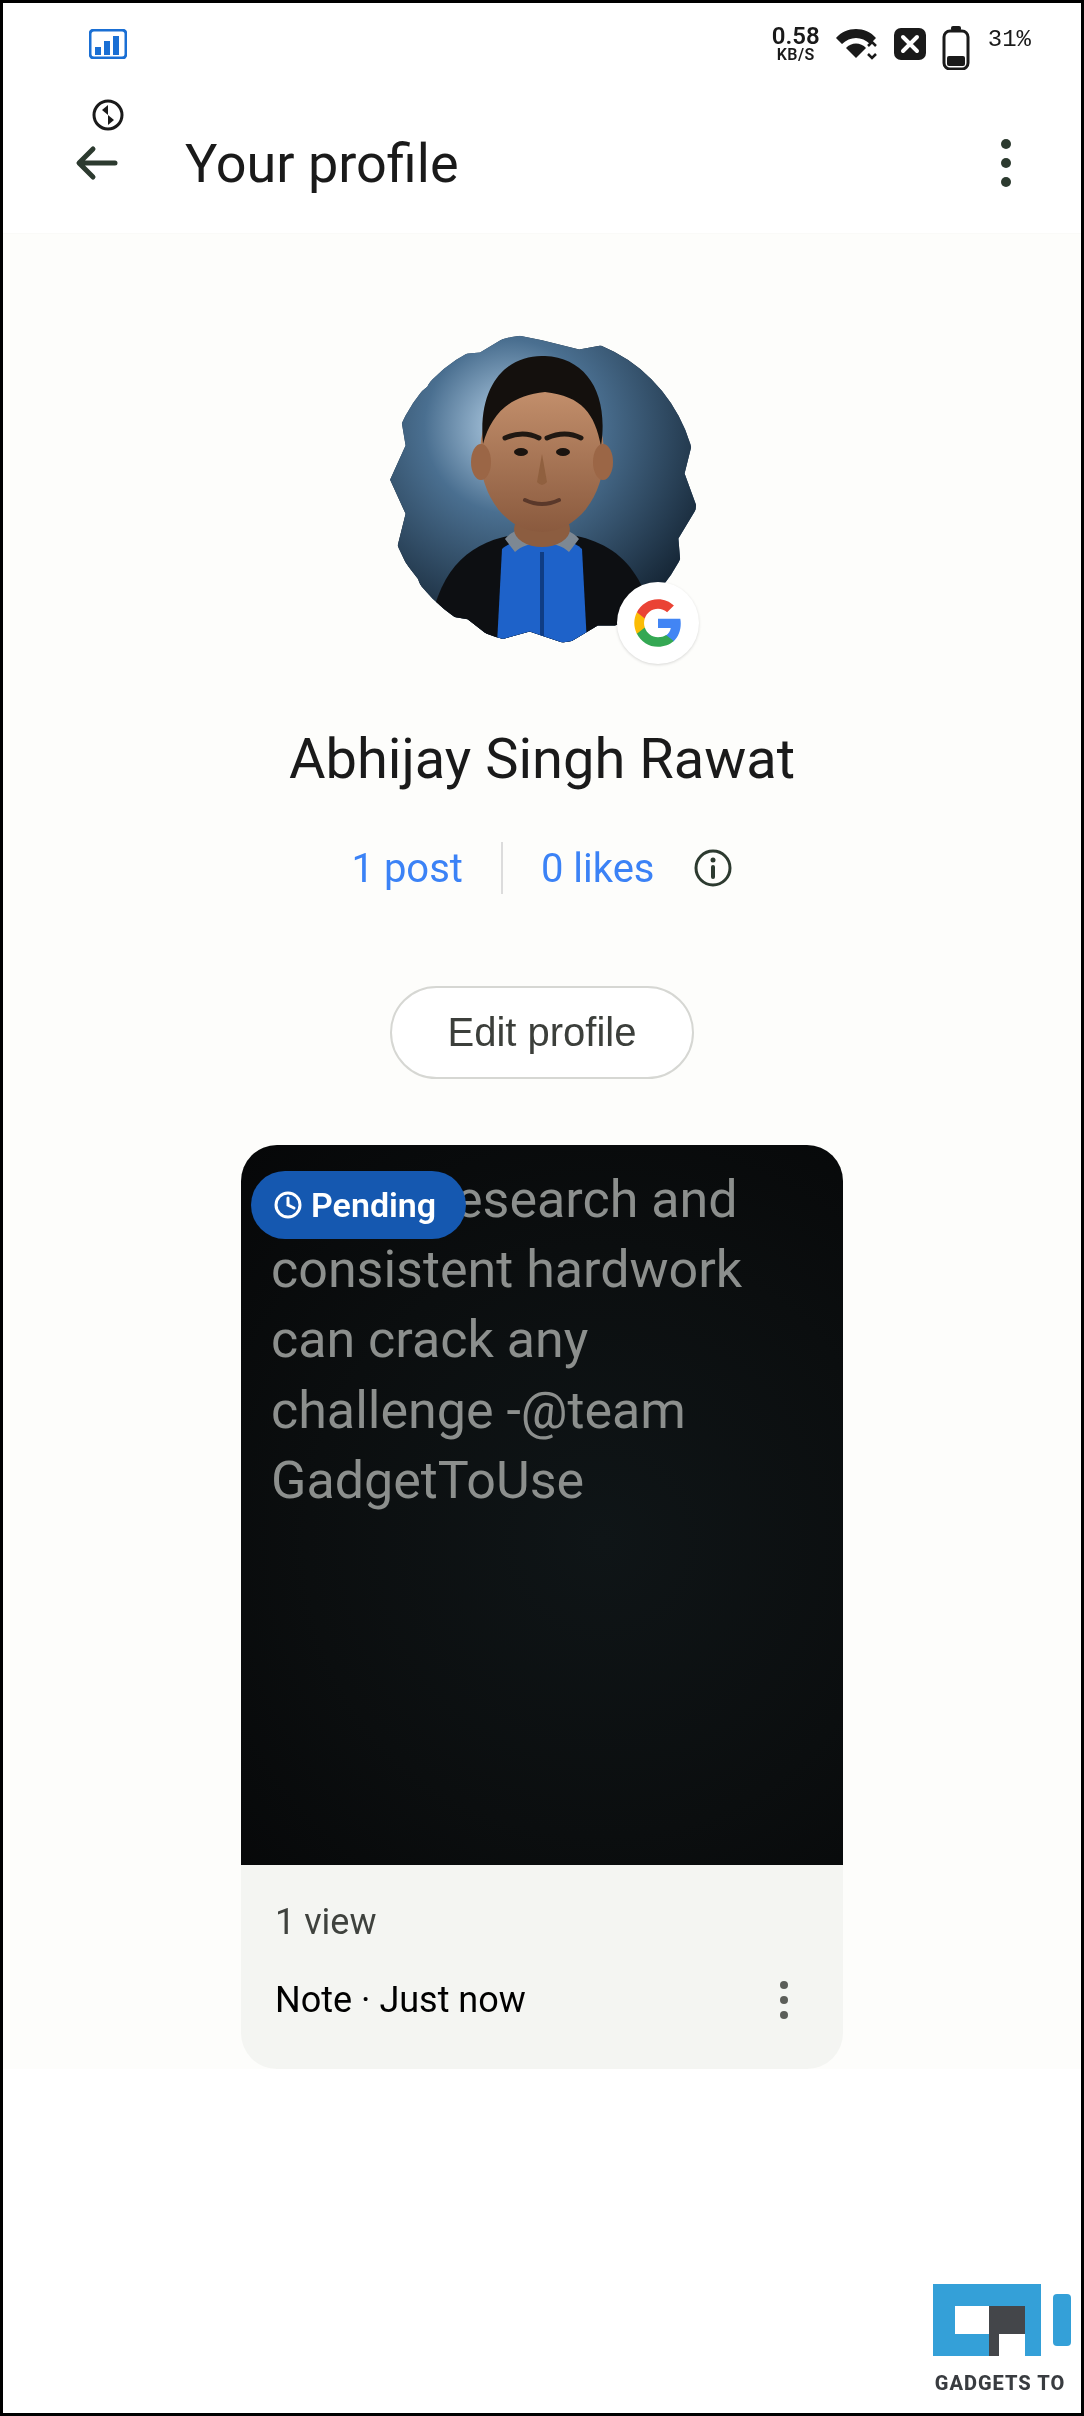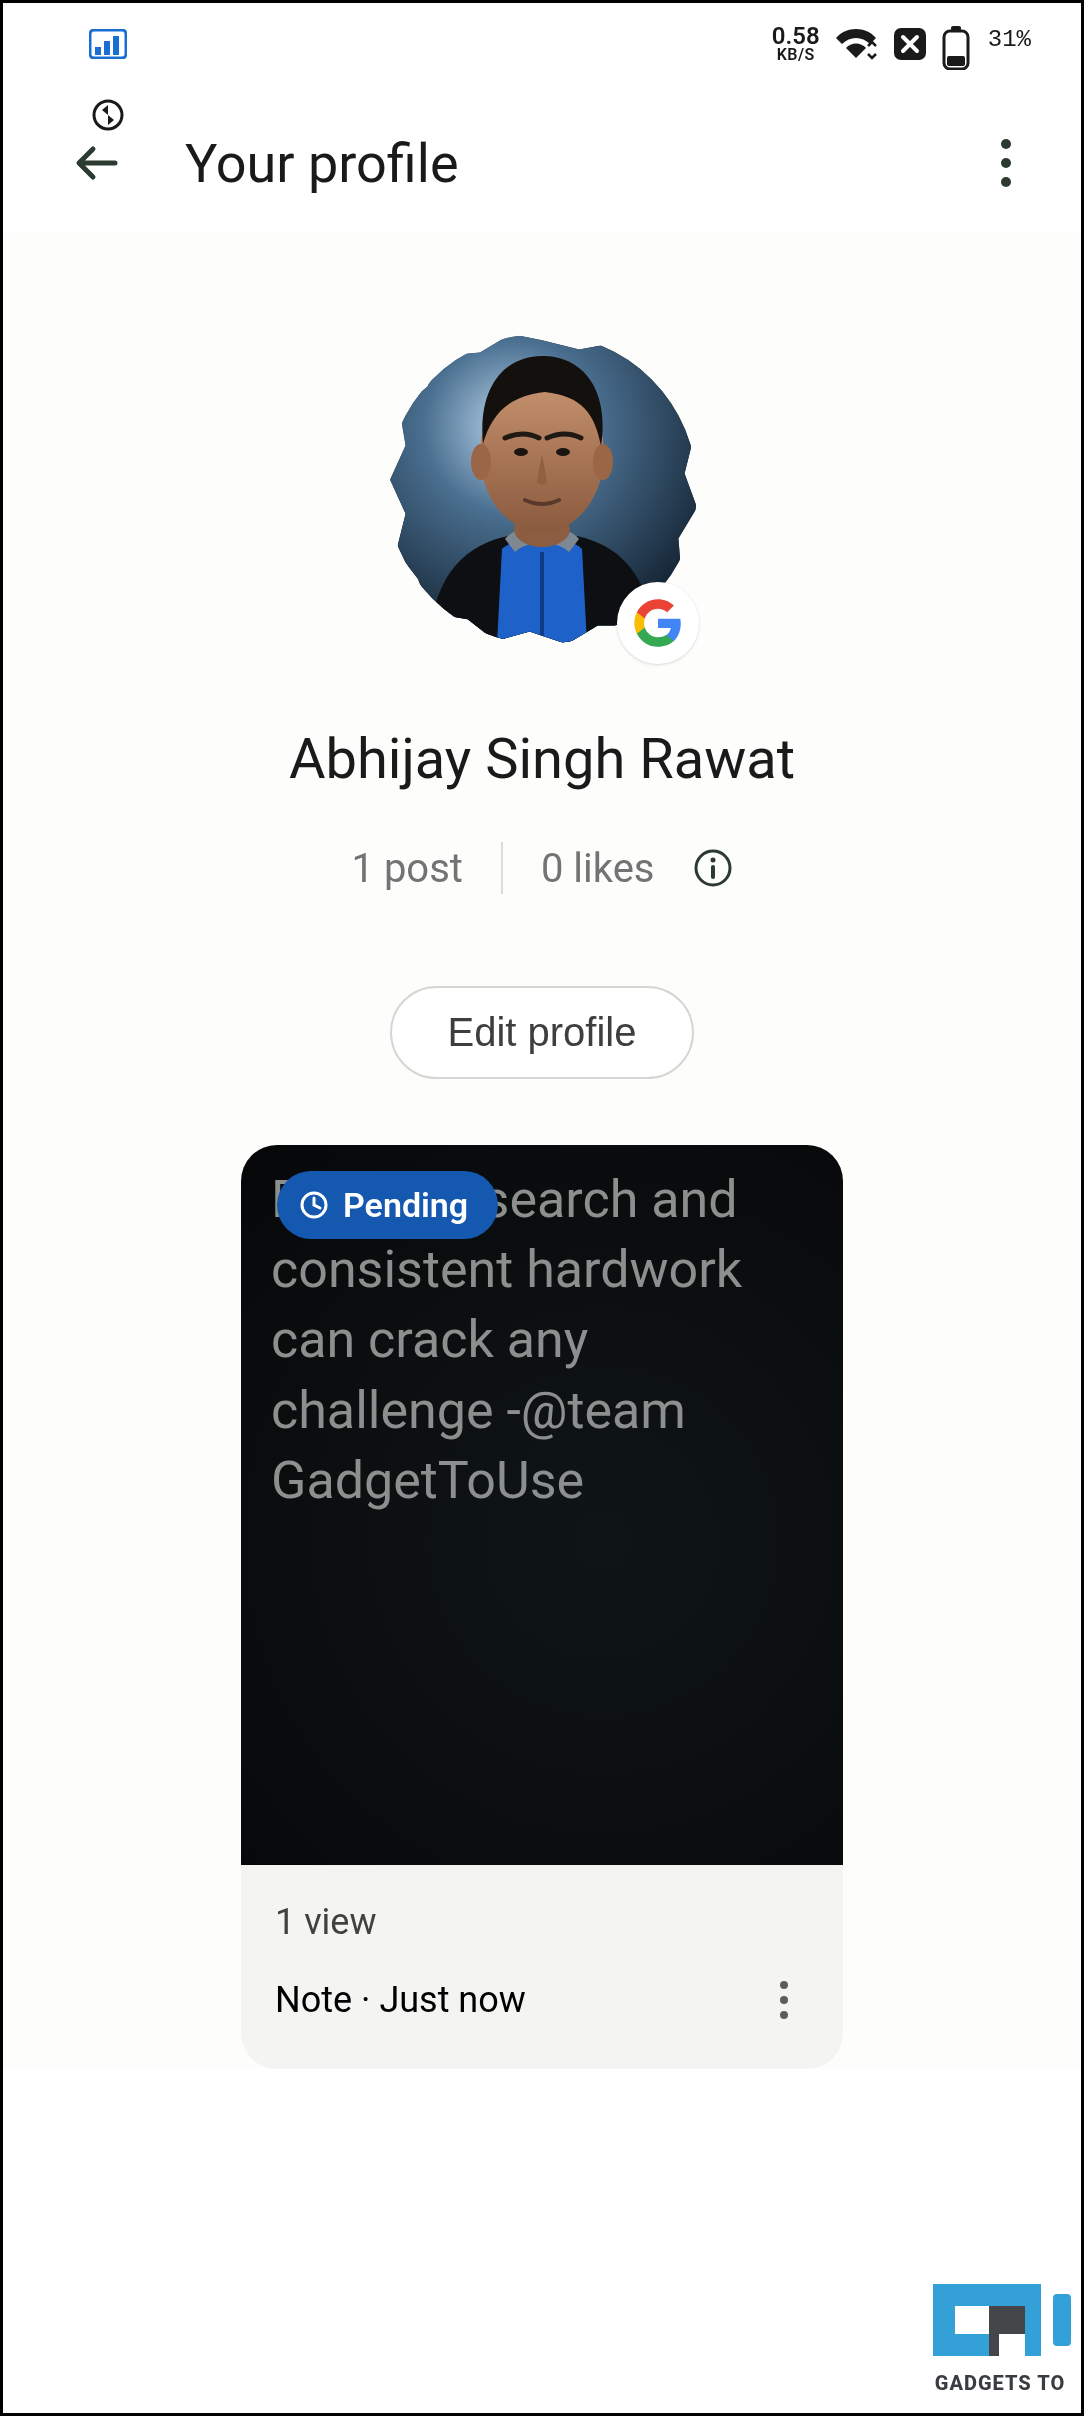--- a/index.html
+++ b/index.html
@@ -70,21 +70,21 @@
     box-shadow: 0 1px 3px rgba(0,0,0,0.15);
   }
 
   .display-name {
     text-align:center; font-size: 56px; font-weight:400; color:#1a1a1a;
     margin-top: 62px;
   }
   .stats-row {
     display:flex; align-items:center; justify-content:center;
     gap: 38px; margin-top: 50px;
-    font-size: 40px; color:#737373;
+    font-size: 40px; color:#3b82f6;
   }
   .stats-divider { width:2px; height:52px; background:#dcdcdc; }
   .info-icon { display:inline-flex; align-items:center; justify-content:center; }
 
   .edit-btn {
     display:block; margin: 92px auto 0;
     padding: 22px 56px;
     font-size: 40px; color:#3c3f3b;
     background:#fff; border:2px solid #d6d7d3; border-radius: 60px;
   }
@@ -95,22 +95,22 @@
     border-radius: 36px; overflow:hidden;
     background:#f4f5f2;
   }
   .post-media {
     position:relative;
     height: 720px;
     background: radial-gradient(circle at 60% 55%, #0f1517 0%, #0b0e0f 55%, #060708 100%);
     padding: 18px 30px 30px 30px;
   }
   .pending-chip {
-    position:absolute; left:36px; top:26px;
-    display:flex; align-items:center; gap:14px;
+    position:absolute; left:10px; top:26px;
+    display:flex; align-items:center; gap:8px;
     background:#1558b0; color:#fff; font-size:34px; font-weight:600;
     padding: 14px 30px 14px 22px; border-radius: 44px;
     z-index:3;
   }
   .post-text {
     color:#8c8f8d; font-size:52px; line-height:1.35;
     font-weight:400;
     padding-top:2px;
   }
   .post-meta {

